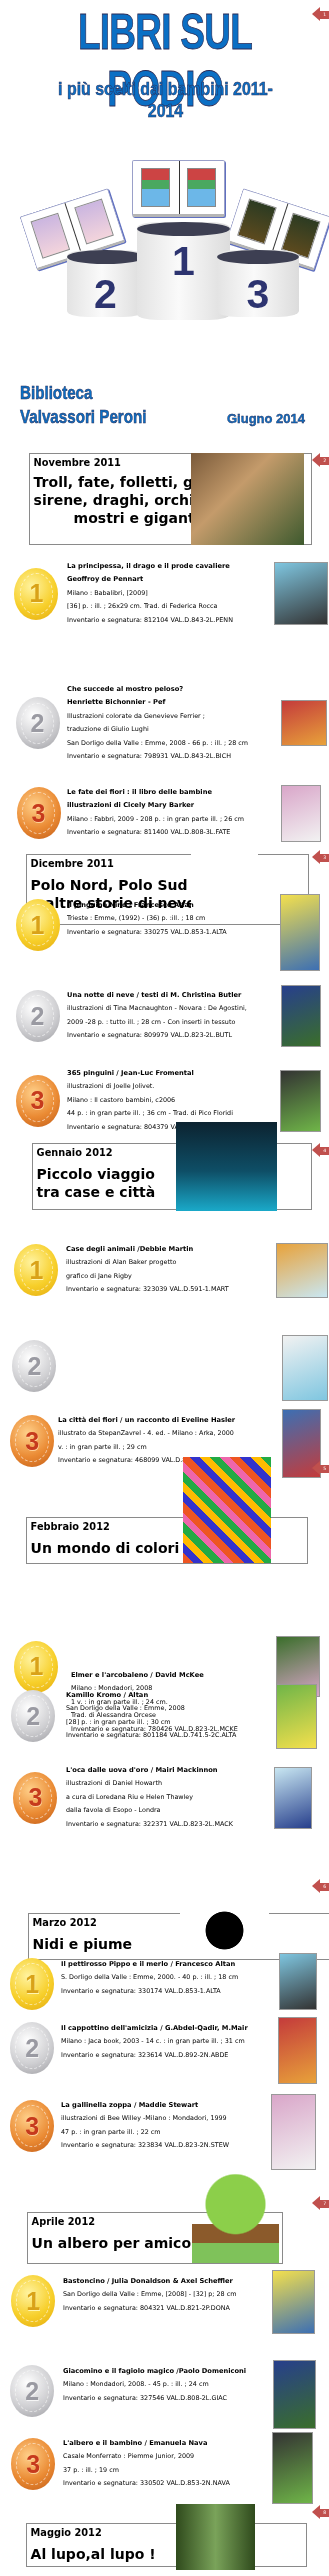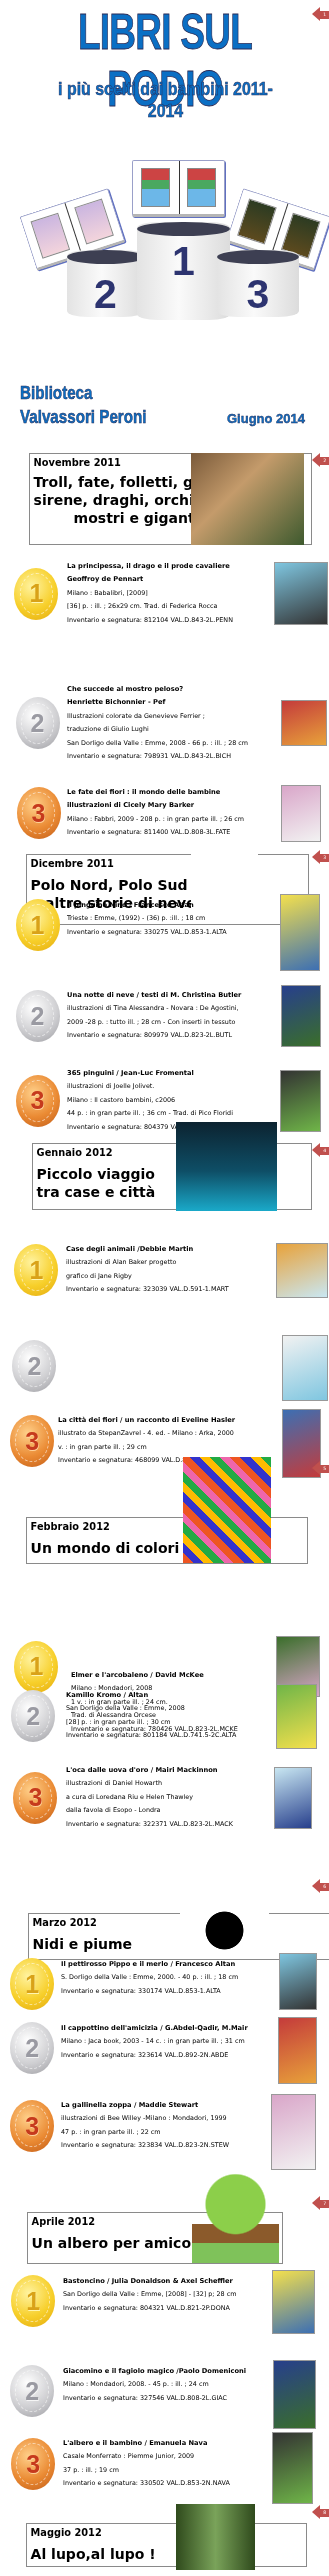--- a/index.html
+++ b/index.html
@@ -172,21 +172,21 @@
         <span class="line"> Inventario e segnatura: 798931 VAL.D.843-2L.BICH</span>
       </div>
       <div class="cover-img" style="left: 281px; top: 17px; width: 46px; height: 46px; background: linear-gradient(160deg, rgb(196, 59, 59), rgb(232, 162, 58));"></div>
     </div>
     <div class="entry" style="top: 786px; height: 57px;">
       <div class="medal bronze" style="left: 16.5px; top: 1px;">
         <div class="ring"></div>
         <div class="digit">3</div>
       </div>
       <div class="text" style="left: 67px; top: 0px;">
-        <span class="line title">Le fate dei fiori : il mondo delle bambine</span>
+        <span class="line title">Le fate dei fiori : il libro delle bambine</span>
         <span class="line title">illustrazioni di Cicely Mary Barker</span>
         <span class="line">Milano : Fabbri, 2009 - 208 p. : in gran parte ill. ; 26 cm</span>
         <span class="line">Inventario e segnatura: 811400 VAL.D.808-3L.FATE</span>
       </div>
       <div class="cover-img" style="left: 281px; top: -1.5px; width: 40px; height: 57px; background: linear-gradient(160deg, rgb(217, 166, 201), rgb(242, 242, 242));"></div>
     </div>
     <div class="section" style="left: 26px; top: 854px; width: 283px; height: 71px; padding-left: 41px;">
       <div class="month">Dicembre 2011</div>
       <div class="theme" style="top: 20.6px;">Polo Nord, Polo Sud</div>
       <div class="theme" style="top: 39px;">e altre storie di neve</div>
@@ -208,21 +208,21 @@
       </div>
       <div class="cover-img" style="left: 280px; top: -5.2px; width: 40px; height: 77px; background: linear-gradient(160deg, rgb(244, 224, 77), rgb(60, 111, 179));"></div>
     </div>
     <div class="entry" style="top: 989px; height: 57px;">
       <div class="medal silver" style="left: 15.5px; top: 1px;">
         <div class="ring"></div>
         <div class="digit">2</div>
       </div>
       <div class="text" style="left: 67px; top: 0px;">
         <span class="line title">Una notte di neve / testi di M. Christina Butler</span>
-        <span class="line">illustrazioni di Tina Alessandra - Novara : De Agostini,</span>
+        <span class="line">illustrazioni di Tina Macnaughton - Novara : De Agostini,</span>
         <span class="line"> 2009 -28 p. : tutto ill. ; 28 cm - Con inserti in tessuto</span>
         <span class="line">Inventario e segnatura: 809979 VAL.D.823-2L.BUTL</span>
       </div>
       <div class="cover-img" style="left: 281px; top: -4.1px; width: 40px; height: 62px; background: linear-gradient(160deg, rgb(39, 63, 140), rgb(58, 110, 42));"></div>
     </div>
     <div class="entry" style="top: 1067px; height: 67px;">
       <div class="medal bronze" style="left: 15.5px; top: 7.7px;">
         <div class="ring"></div>
         <div class="digit">3</div>
       </div>

